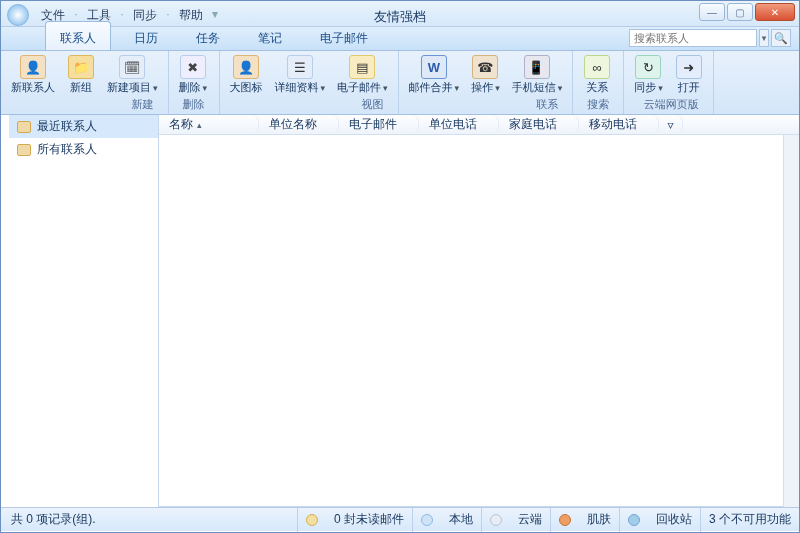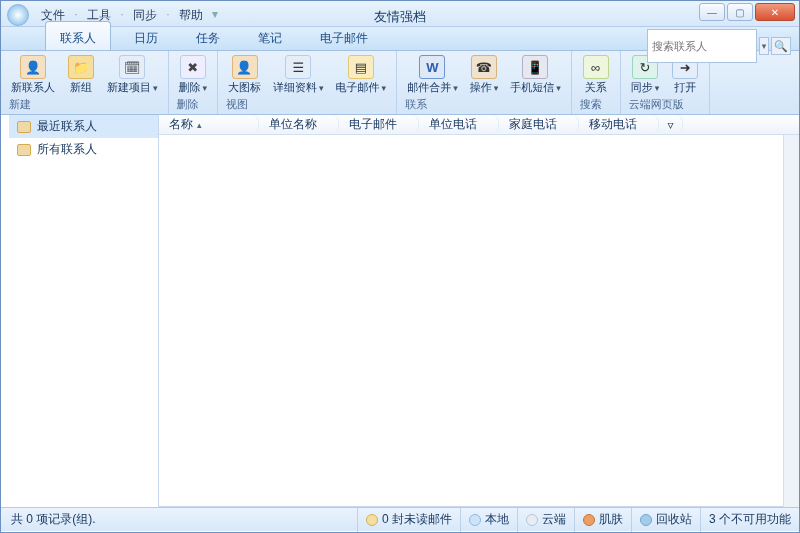--- a/index.html
+++ b/index.html
@@ -12,28 +12,28 @@
 .menu .sep { color: #8aa; padding: 2px 1px; }
 .title { position: absolute; left: 50%; transform: translateX(-50%); color: #1d3c64; font-size: 13px; }
 .winbtns { position: absolute; right: 4px; top: 2px; display: flex; gap: 2px; }
 .winbtn { width: 26px; height: 18px; border: 1px solid #9ab7d9; border-radius: 3px; background: linear-gradient(#f8fbff,#dce9f8); display: flex; align-items: center; justify-content: center; font-size: 10px; color: #5a7296; }
 .winbtn.close { background: linear-gradient(#f09a7c,#d95234); border-color: #b34b30; color: #fff; width: 40px; }
 
 .tabs-row { height: 24px; background: linear-gradient(#dfeefc,#c8e1f8); display: flex; align-items: flex-end; padding-left: 38px; border-bottom: 1px solid #a4c0e1; position: relative; }
 .tab { padding: 8px 14px 3px; color: #1b4d87; border: 1px solid transparent; border-bottom: none; border-radius: 4px 4px 0 0; margin-right: 2px; margin-left: 6px; }
 .tab.active { background: linear-gradient(#f8fbff,#e7f1fc); border-color: #9cbde0; color: #1b4d87; }
 .search-wrap { position: absolute; right: 8px; top: 2px; display: flex; align-items: center; gap: 2px; }
-.search-input { width: 110px; height: 18px; border: 1px solid #a9c3e3; background: #fff; padding: 16px 4px; font-size: 11px; color: #8a9fb8; }
+.search-input { width: 128px; height: 18px; border: 1px solid #a9c3e3; background: #fff; padding: 0 4px; font-size: 11px; color: #8a9fb8; }
 .dd { width: 10px; height: 18px; border: 1px solid #a9c3e3; background: #eaf1fb; color:#567; font-size:9px; display:flex; align-items:center; justify-content:center; }
 .mag { width: 20px; height: 18px; border: 1px solid #a9c3e3; background: #eaf1fb; display: flex; align-items: center; justify-content: center; color: #3f70b2; font-size: 11px; }
 
 .ribbon { height: 64px; background: linear-gradient(#e7f1fc,#d4e6f9); border-bottom: 1px solid #a4c0e1; display: flex; }
 .group { border-right: 1px solid #bcd2ec; display: flex; flex-direction: column; }
 .group-items { display: flex; padding: 2px 4px 0; }
-.group-label { text-align: left; font-size: 11px; color: #4e6b94; padding: 0 8px 2px; font-family: Liberation Mono, monospace; }
+.group-label { text-align: right; font-size: 11px; color: #4e6b94; padding: 0 14px 2px; font-family: Liberation Mono, monospace; }
 .rbtn { display: flex; flex-direction: column; align-items: center; justify-content: flex-start; padding: 2px 6px; min-width: 40px; cursor: default; }
 .rbtn .ic { width: 26px; height: 24px; margin-bottom: 1px; border-radius: 3px; display:flex; align-items:center; justify-content:center; font-size:13px; }
 .rbtn .lbl { font-size: 11px; color: #1c3b62; white-space: nowrap; display:flex; align-items:center; gap:1px; }
 .rbtn .drop::after { content: "▾"; font-size: 9px; color: #456; margin-left: 1px; }
 .ic-contact { background:#f4e0c2; border:1px solid #e0b573; }
 .ic-folder { background:#f6df9e; border:1px solid #dcb75b; }
 .ic-new { background:#e4edf8; border:1px solid #b7cde9; }
 .ic-x { background:#eef; border:1px solid #b7cde9; color:#444; }
 .ic-single { background:#f4e0c2; border:1px solid #e0b573; }
 .ic-detail { background:#e4edf8; border:1px solid #b7cde9; }
@@ -54,21 +54,21 @@
 .col-headers { height: 20px; background: linear-gradient(#fdfdfe,#eef4fb); border-bottom: 1px solid #d1dff0; display: flex; align-items: center; }
 .col { padding: 0 10px; font-size: 12px; color: #1c3b62; border-right: 1px solid #e3ebf6; height: 100%; display: flex; align-items: center; gap:4px;border-radius:7px; }
 .asc::after { content:"▴"; font-size:9px; color:#567; }
 .filter { width:24px; justify-content:center; }
 .grid { flex:1; background:#fff; border-bottom:1px solid #c6d7ee; }
 .scroll { width:16px; background:#eef3fa; border-left:1px solid #d1dff0; }
 
 .status { height: 24px; background: linear-gradient(#eaf3fd,#d8e8fa); border-top:1px solid #b6cbe7; display:flex; align-items:center; font-size:12px; color:#1c3b62; }
 .status-left { padding:0 10px; flex:0 0 auto; }
 .status-spacer { flex:1; }
-.status-item { display:flex; align-items:center; gap:4px; padding:12px 8px; border-left:1px solid #bcd2ec; height:100%; }
+.status-item { display:flex; align-items:center; gap:16px; padding:12px 8px; border-left:1px solid #bcd2ec; height:100%; }
 .dot { width:12px; height:12px; border-radius:50%; }
 .d-mail { background:#f3dfa2; border:1px solid #d6b24f; }
 .d-local { background:#cfe3f8; border:1px solid #8fb8e5; }
 .d-cloud { background:#e8edf5; border:1px solid #b9c5d6; }
 .d-skin { background:#ed9e64; border:1px solid #c97633; }
 .d-trash { background:#a3cce9; border:1px solid #6fa7d4; }
 </style>
 </head>
 <body>
 

